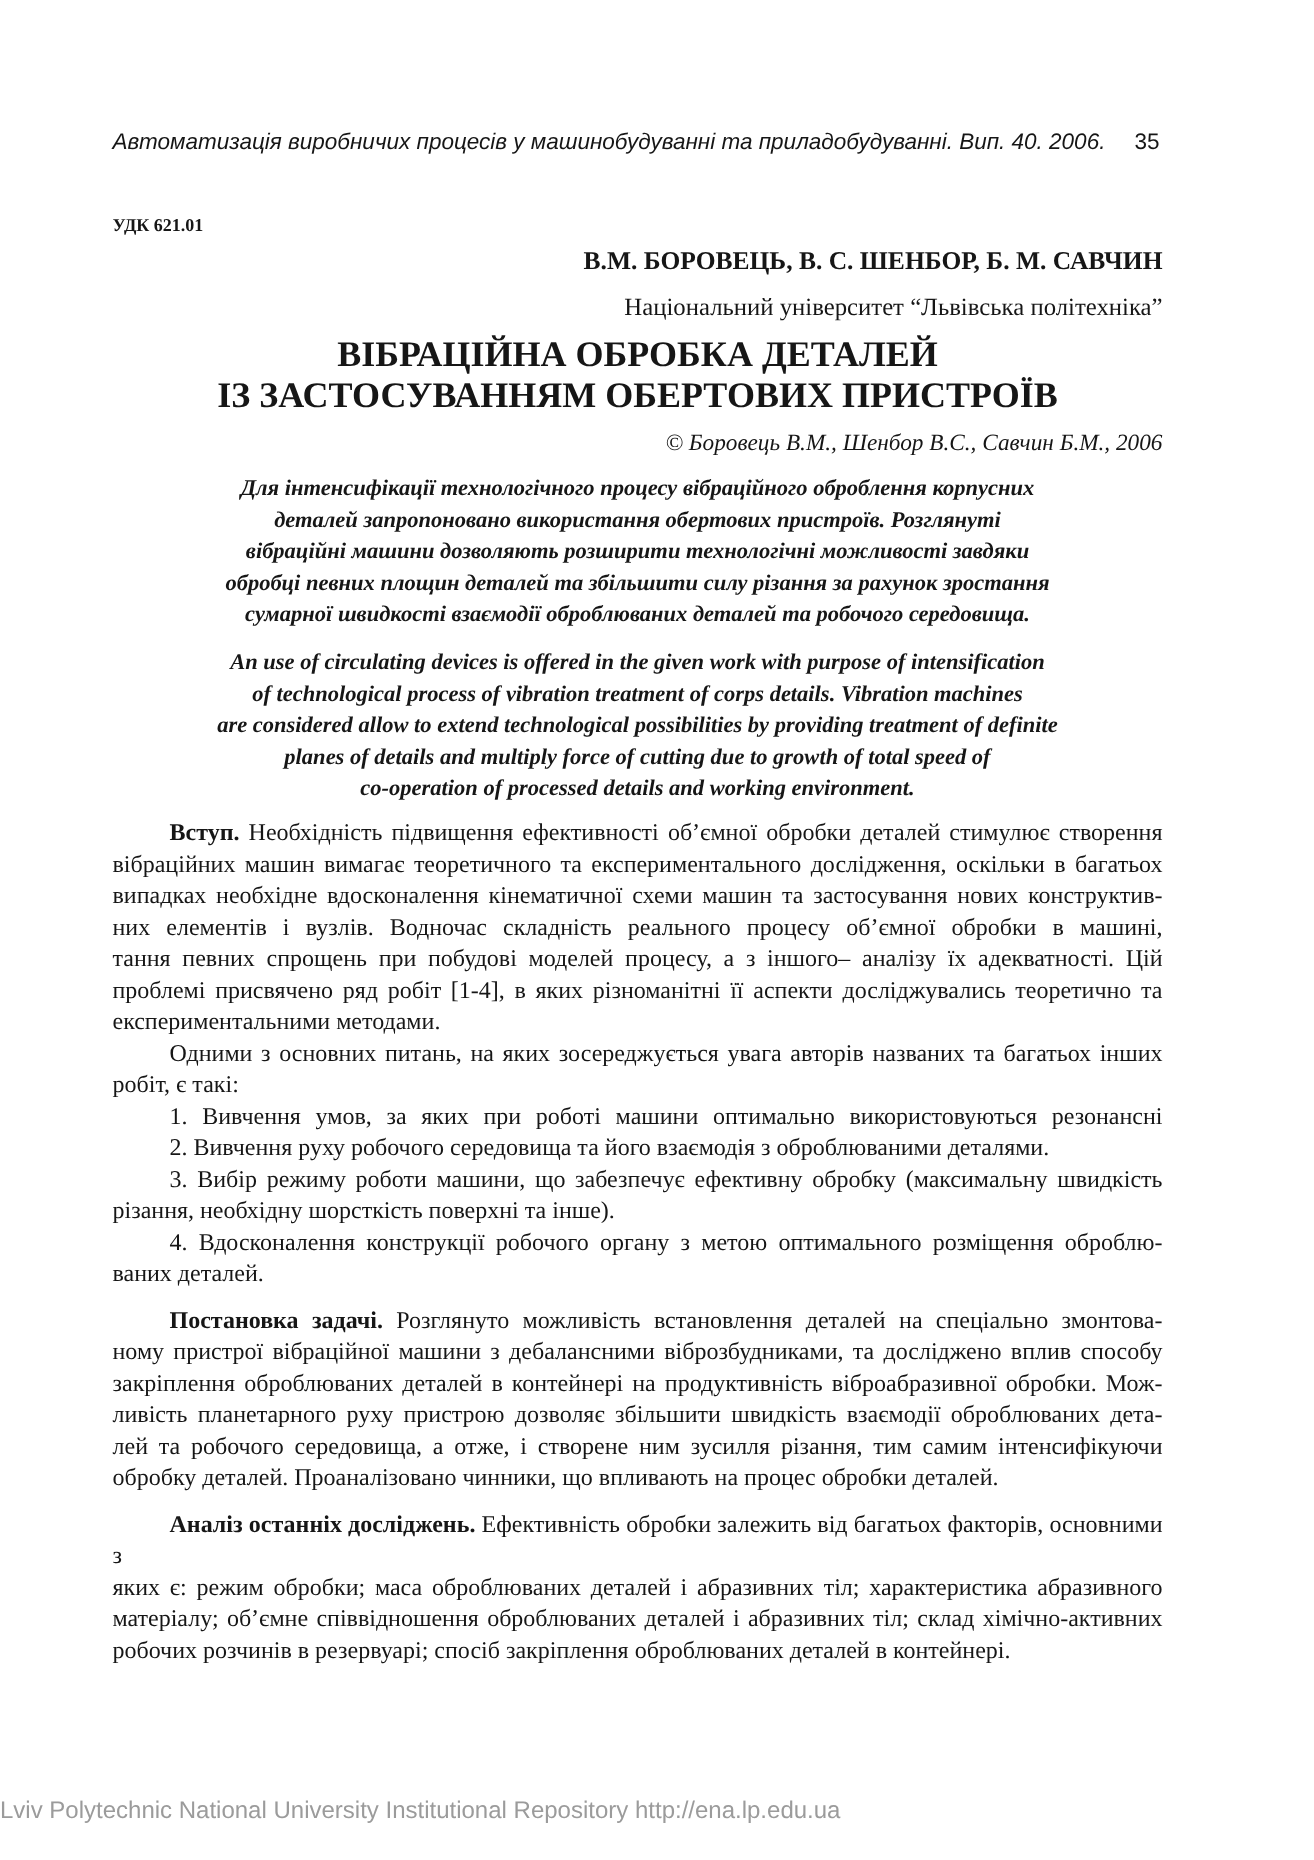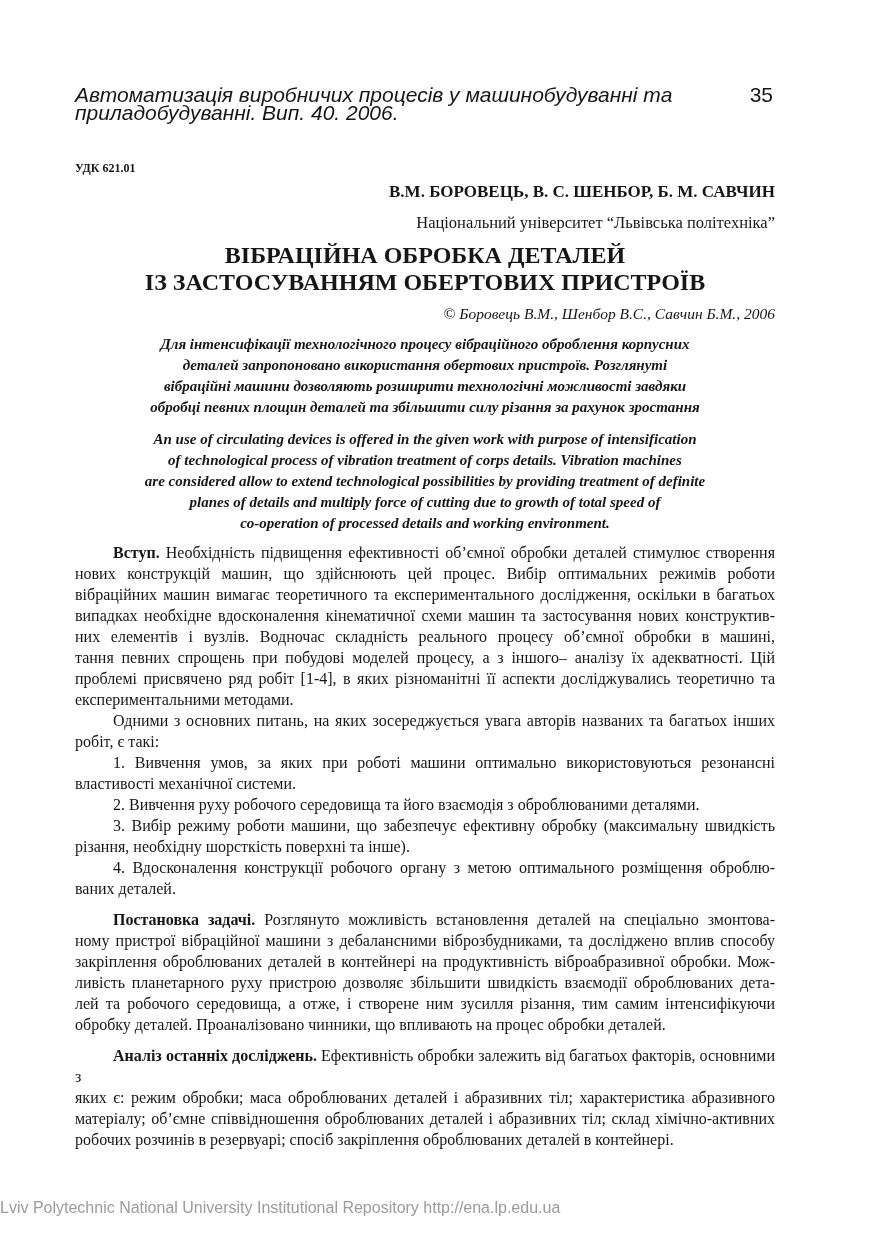--- a/index.html
+++ b/index.html
@@ -9,21 +9,21 @@
     position: relative;
     color: #161616;
     font-family: "Liberation Serif", serif;
     overflow: hidden;
   }
   .content { padding: 86px 101px 0 75px; }
 
   .runhead {
     display: flex; justify-content: space-between; align-items: baseline;
     font-family: "Liberation Sans", sans-serif;
-    font-size: 21px; line-height: 18px;
+    font-size: 15px; line-height: 18px;
   }
   .runhead .jh { font-style: italic; }
   .runhead .pn { font-style: normal; padding-right: 2px; }
 
   .udc      { margin-top: 37px; text-align: left; font-weight: bold; font-size: 12px; line-height: 18px; }
   .authors  { margin-top: 5px;  text-align: right; font-weight: bold; font-size: 17px; line-height: 20px; }
   .affil    { margin-top: 11px; text-align: right; font-size: 16.5px; line-height: 19px; }
 
   .title {
     margin: 10px 0 0 0; text-align: center;
@@ -72,48 +72,47 @@
 
   <h1 class="title"><span>ВІБРАЦІЙНА ОБРОБКА ДЕТАЛЕЙ</span><br><span>ІЗ ЗАСТОСУВАННЯМ ОБЕРТОВИХ ПРИСТРОЇВ</span></h1>
 
   <div class="copyright">© Боровець В.М., Шенбор В.С., Савчин Б.М., 2006</div>
 
   <div class="abstract uk">
       <div class="aline">Для інтенсифікації технологічного процесу вібраційного оброблення корпусних</div>
       <div class="aline">деталей запропоновано використання обертових пристроїв. Розглянуті</div>
       <div class="aline">вібраційні машини дозволяють розширити технологічні можливості завдяки</div>
       <div class="aline">обробці певних площин деталей та збільшити силу різання за рахунок зростання</div>
+      <div class="aline">сумарної швидкості взаємодії оброблюваних деталей та робочого середовища.</div>
     </div>
 
   <div class="abstract en">
       <div class="aline">An use of circulating devices is offered in the given work with purpose of intensification</div>
       <div class="aline">of technological process of vibration treatment of corps details. Vibration machines</div>
       <div class="aline">are considered allow to extend technological possibilities by providing treatment of definite</div>
       <div class="aline">planes of details and multiply force of cutting due to growth of total speed of</div>
       <div class="aline">co-operation of processed details and working environment.</div>
     </div>
 
   <div class="bodytext">
       <div class="para">
         <div class="bline first"><b>Вступ.</b> Необхідність підвищення ефективності об’ємної обробки деталей стимулює створення</div>
-        <div class="bline">нових конструкцій машин, що здійснюють цей процес. Вибір оптимальних режимів роботи</div>
         <div class="bline">вібраційних машин вимагає теоретичного та експериментального дослідження, оскільки в багатьох</div>
         <div class="bline">випадках необхідне вдосконалення кінематичної схеми машин та застосування нових конструктив-</div>
         <div class="bline">них елементів і вузлів. Водночас складність реального процесу об’ємної обробки в машині,</div>
         <div class="bline">тання певних спрощень при побудові моделей процесу, а з іншого– аналізу їх адекватності. Цій</div>
         <div class="bline">проблемі присвячено ряд робіт [1-4], в яких різноманітні її аспекти досліджувались теоретично та</div>
         <div class="bline last">експериментальними методами.</div>
       </div>
       <div class="para">
         <div class="bline first">Одними з основних питань, на яких зосереджується увага авторів названих та багатьох інших</div>
         <div class="bline last">робіт, є такі:</div>
       </div>
       <div class="para">
         <div class="bline first">1. Вивчення умов, за яких при роботі машини оптимально використовуються резонансні</div>
-        <div class="bline last">властивості механічної системи.</div>
       </div>
       <div class="para">
         <div class="bline first last">2. Вивчення руху робочого середовища та його взаємодія з оброблюваними деталями.</div>
       </div>
       <div class="para">
         <div class="bline first">3. Вибір режиму роботи машини, що забезпечує ефективну обробку (максимальну швидкість</div>
         <div class="bline last">різання, необхідну шорсткість поверхні та інше).</div>
       </div>
       <div class="para">
         <div class="bline first">4. Вдосконалення конструкції робочого органу з метою оптимального розміщення оброблю-</div>

